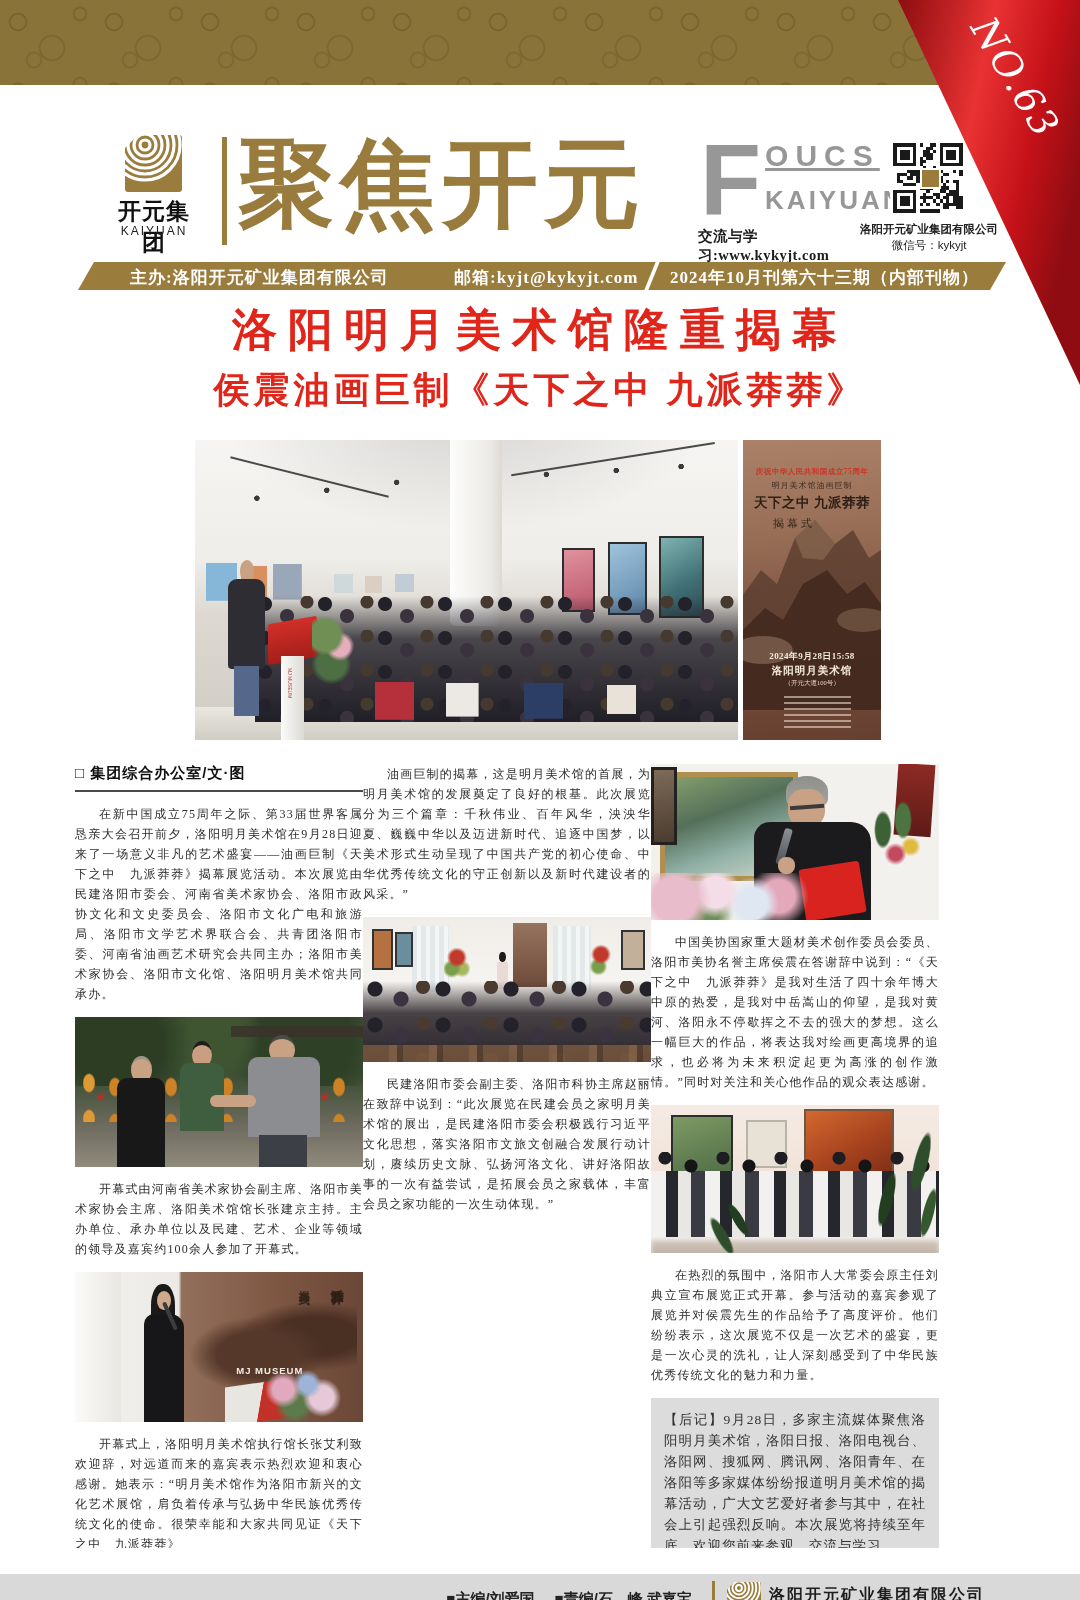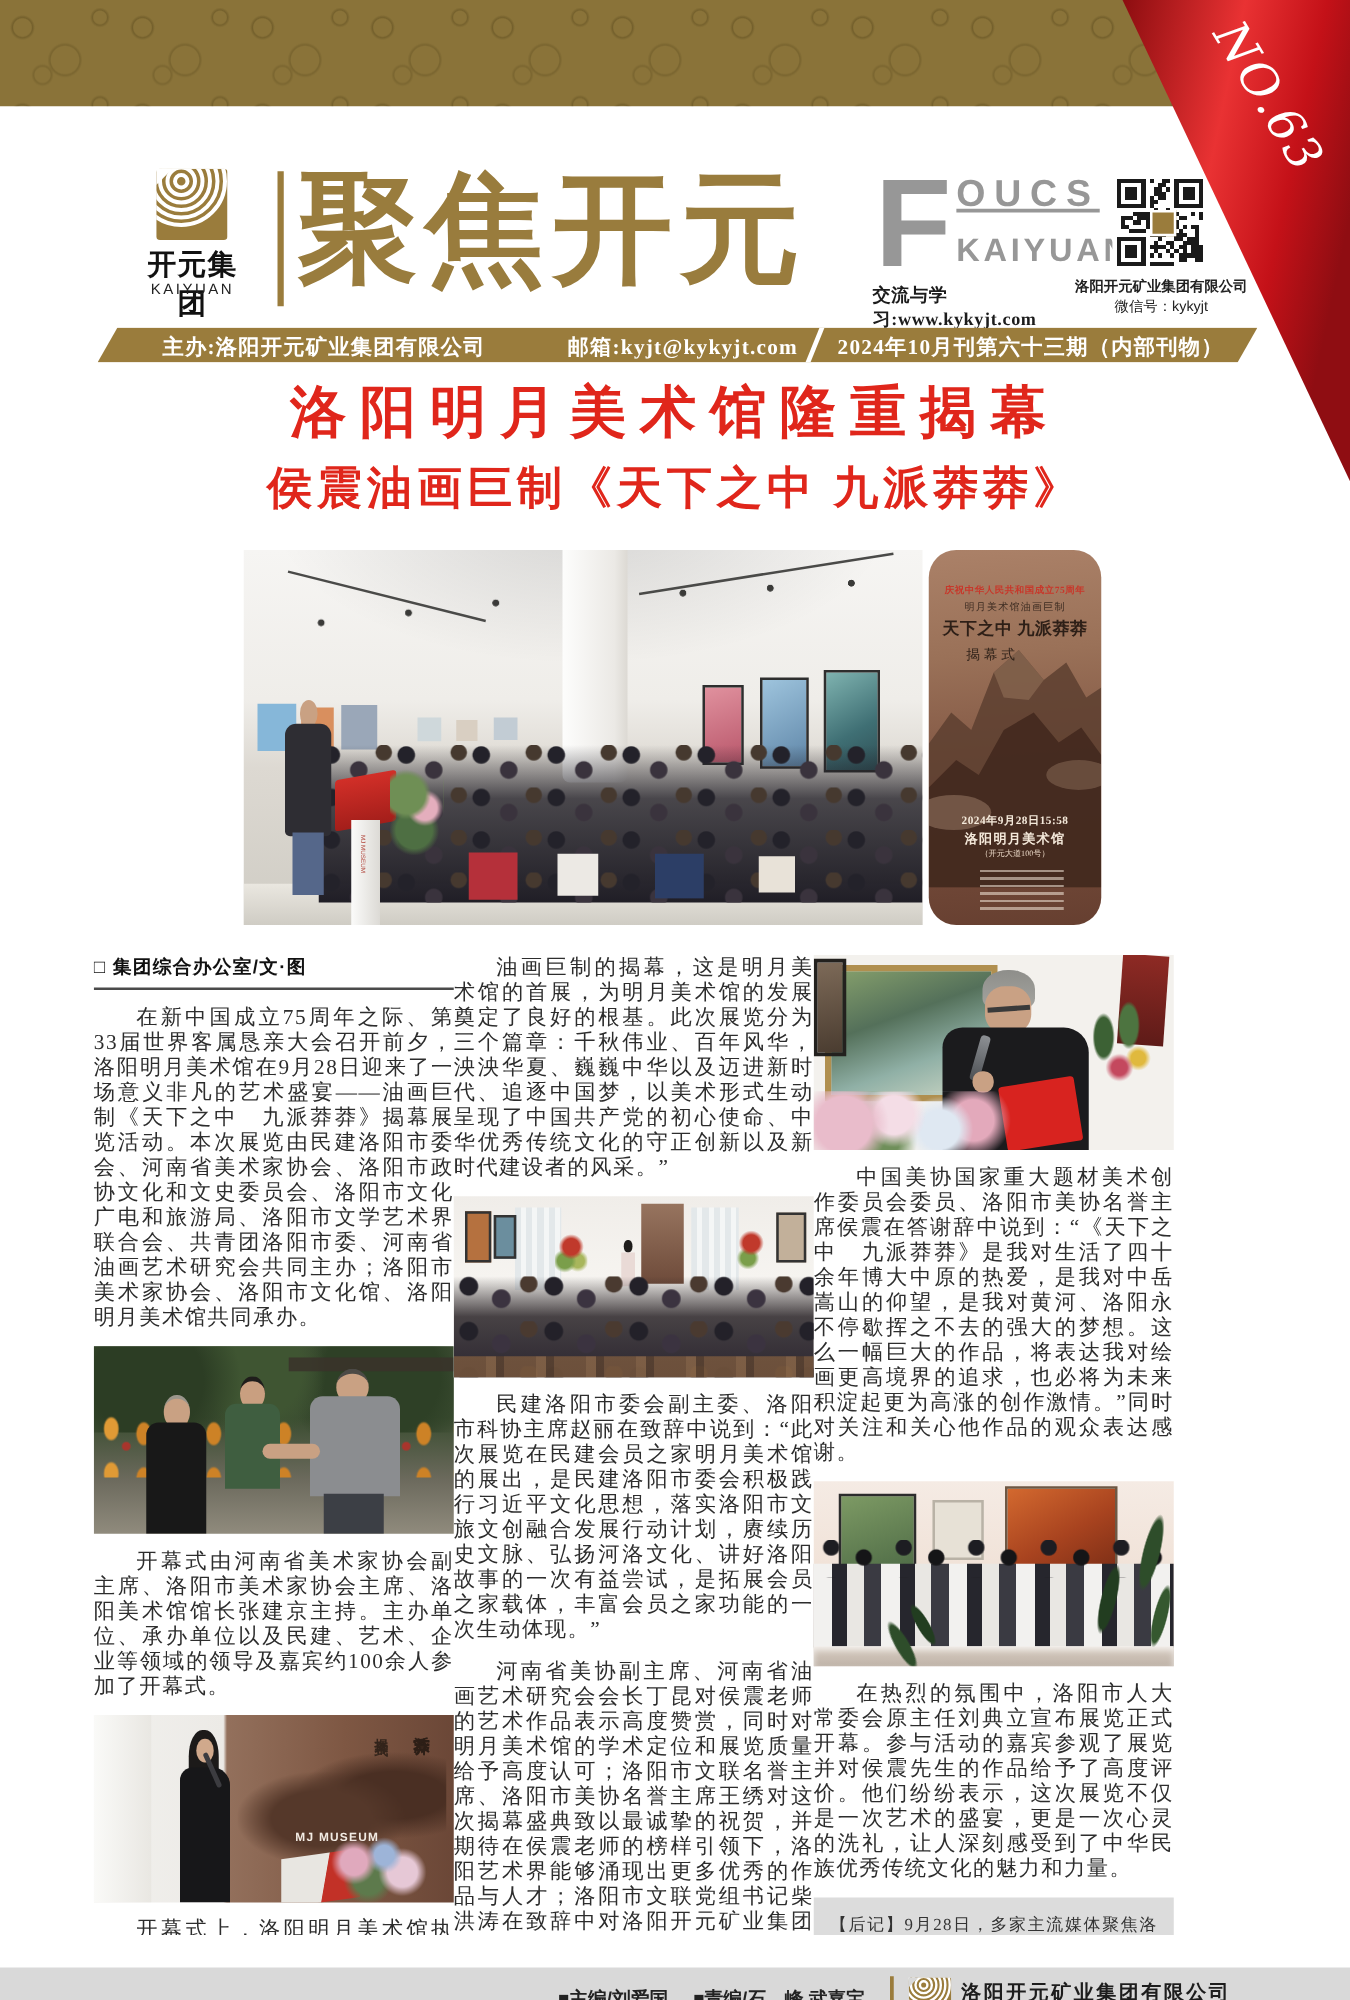--- a/index.html
+++ b/index.html
@@ -53,38 +53,38 @@
   
   .hl{left:0;width:1080px;text-align:center;color:#e0261b;font-weight:bold;white-space:nowrap;}
   .hl1{top:300px;font-size:45px;letter-spacing:11px;}
   .hl2{top:366px;font-size:36px;letter-spacing:4px;}
 
   
   .photo-band{left:195px;top:440px;width:686px;height:300px;display:flex;}
   .mainph{position:relative;width:543px;height:300px;overflow:hidden;
     background:linear-gradient(180deg,#f6f5f3 0%,#efede9 40%,#ddd9d2 58%,#cfccc4 100%);}
   .poster{position:relative;width:138px;height:300px;margin-left:5px;overflow:hidden;
-    background:linear-gradient(175deg,#ab8168 0%,#9a7158 28%,#7d5240 62%,#663f30 100%);border-radius:22px;}
+    background:linear-gradient(175deg,#ab8168 0%,#9a7158 28%,#7d5240 62%,#663f30 100%);}
   .po-t{position:absolute;left:0;width:100%;text-align:center;z-index:3;}
   .po-l1{top:27px;font-size:7.5px;color:#c8372a;font-weight:bold;letter-spacing:.5px;}
   .po-l2{top:40px;font-size:8px;color:#3c2b21;letter-spacing:1px;}
   .po-title{top:54px;font-size:13.5px;font-weight:bold;color:#2d1f17;letter-spacing:.5px;}
   .po-sub{top:76px;left:30px;font-size:11px;color:#33241b;letter-spacing:3px;}
   .po-date{top:210px;font-size:9px;font-weight:bold;color:#f4e9da;letter-spacing:.4px;}
   .po-venue{top:224px;font-size:10.5px;font-weight:bold;color:#f4e9da;letter-spacing:1px;}
   .po-addr{top:239px;font-size:6.5px;color:#e6d4c2;}
   .po-orgs{position:absolute;left:30%;top:256px;width:48%;height:36px;z-index:3;
     background:repeating-linear-gradient(180deg,rgba(244,232,218,.55) 0 2px,rgba(0,0,0,0) 2px 6px);}
 
   
   .columns{left:75px;top:764px;width:932px;height:784px;display:flex;overflow:hidden;}
   .col{width:288px;}
   .byline{font-family:"Liberation Sans","DejaVu Sans",sans-serif;font-size:15px;font-weight:bold;color:#111;
           padding-bottom:7px;border-bottom:2px solid #4a4a4a;margin-bottom:12px;letter-spacing:1px;}
-  .col p{margin:0 0 13px;font-size:17px;line-height:20px;color:#2d2d2d;text-align:justify;
+  .col p{margin:0 0 13px;font-size:12px;line-height:20px;color:#2d2d2d;text-align:justify;
          text-indent:2em;letter-spacing:1.2px;}
   .photo{position:relative;width:100%;overflow:hidden;margin:3px 0 12px;}
   .ps-box{background:#dcdcdc;padding:11px 13px;font-size:13.5px;line-height:21px;color:#333;
           text-align:justify;letter-spacing:1px;}
 
   
   .footer{left:0;top:1550px;width:1080px;height:50px;background:#d9d9d9;display:flex;align-items:center;
           justify-content:flex-end;padding-right:95px;box-sizing:border-box;
           font-family:"Liberation Sans","DejaVu Sans",sans-serif;margin-top:24px;}
   .ed{font-size:15px;font-weight:bold;color:#222;margin-right:20px;white-space:nowrap;}
@@ -522,21 +522,20 @@
             radial-gradient(circle at 12px 8px,#232129 7px,rgba(0,0,0,0) 8px),
             radial-gradient(circle at 38px 18px,#3b3340 7px,rgba(0,0,0,0) 8px),
             radial-gradient(circle at 60px 6px,#4a3a30 6.5px,rgba(0,0,0,0) 7.5px),
             linear-gradient(180deg,rgba(0,0,0,0) 0%,rgba(42,36,40,.85) 40%,#2b2630 100%);
           background-size:68px 36px,68px 36px,68px 36px,100% 100%;"></div>
         <div class="ab" style="left:0;bottom:0;width:100%;height:12%;
           background:repeating-linear-gradient(90deg,#7c5a3e 0 26px,#8f6a49 26px 34px,#5e4430 34px 40px);opacity:.8;"></div>
       </div>
 
       <p>民建洛阳市委会副主委、洛阳市科协主席赵丽在致辞中说到：“此次展览在民建会员之家明月美术馆的展出，是民建洛阳市委会积极践行习近平文化思想，落实洛阳市文旅文创融合发展行动计划，赓续历史文脉、弘扬河洛文化、讲好洛阳故事的一次有益尝试，是拓展会员之家载体，丰富会员之家功能的一次生动体现。”</p>
-      <p>河南省美协副主席、河南省油画艺术研究会会长丁昆对侯震老师的艺术作品表示高度赞赏，同时对明月美术馆的学术定位和展览质量给予高度认可；洛阳市文联名誉主席、洛阳市美协名誉主席王绣对这次揭幕盛典致以最诚挚的祝贺，并期待在侯震老师的榜样引领下，洛阳艺术界能够涌现出更多优秀的作品与人才；洛阳市文联党组书记柴洪涛在致辞中对洛阳开元矿业集团有限公司董事长许明月先生出资创办明月美术馆表示高度肯定，并鼓励更多有责任、有担当、有情怀的企业家华丽转身投入到文艺事业当中，并对侯震老师等洛阳的艺术大家表示崇高的敬意。</p>
     </div>
 
     <div class="col">
       <div class="photo" style="height:156px;background:#f3f1ed;margin-top:0;">
         <div class="ab" style="left:3%;top:5%;width:48%;height:70%;border:5px solid #b08f4f;background:linear-gradient(160deg,#86a06c 0%,#54705a 38%,#90b0a6 68%,#cfd8c6 100%);box-sizing:border-box;"></div>
         <div class="ab" style="left:0;top:2%;width:9%;height:50%;background:linear-gradient(170deg,#7d6a58,#4a3c30);border:3px solid #23211e;box-sizing:border-box;"></div>
         <div class="ab" style="right:2%;top:0;width:13%;height:46%;background:linear-gradient(180deg,#8e2a24,#5e1b18);transform:rotate(4deg);"></div>
         <div class="ab" style="right:4%;top:18%;width:22%;height:60%;
           background-image:radial-gradient(ellipse 12px 26px at 30% 40%,#3c6134 60%,rgba(0,0,0,0) 74%),radial-gradient(ellipse 12px 26px at 62% 30%,#4d7440 60%,rgba(0,0,0,0) 74%),radial-gradient(circle at 50% 66%,#c4485e 9%,rgba(0,0,0,0) 16%),radial-gradient(circle at 74% 58%,#e0b93e 8%,rgba(0,0,0,0) 14%);"></div>
         <div class="ab" style="left:33%;top:8%;width:46%;height:92%;">

